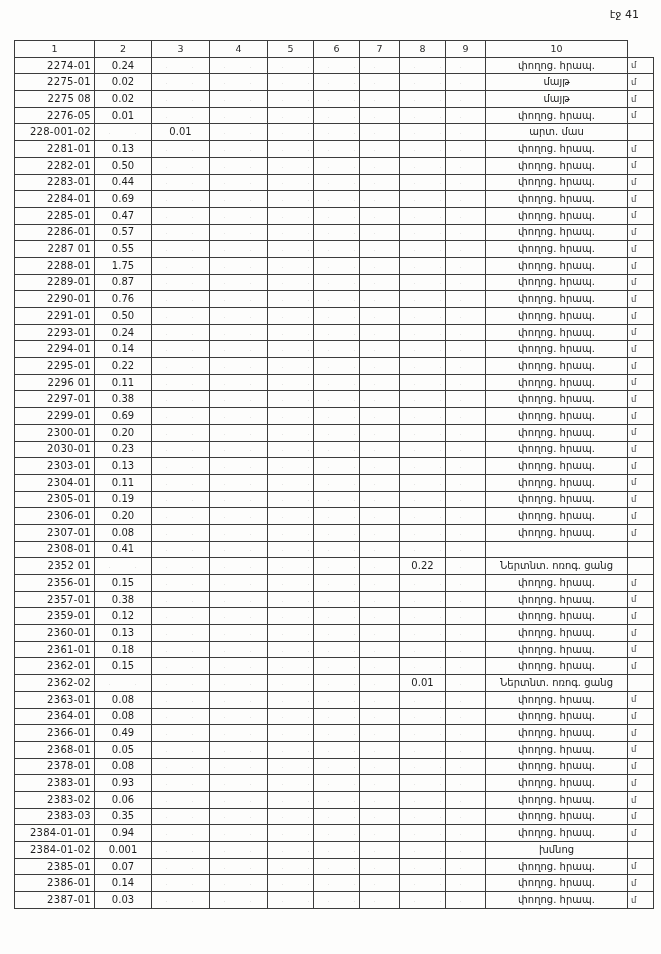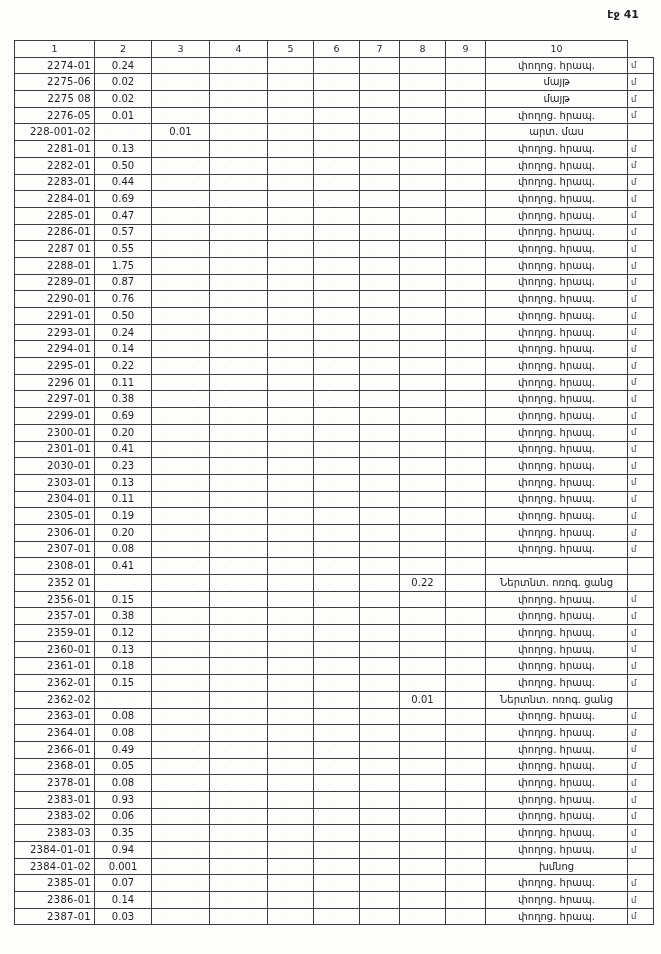--- a/index.html
+++ b/index.html
@@ -9,21 +9,21 @@
     background:#fdfdfc;
     font-family:"DejaVu Sans", sans-serif;
     color:#1b1b1b;
     overflow:hidden;
     box-sizing:border-box;
   }
   .page-label{
     position:absolute;
     top:8px;right:22px;
     font-size:11px;
-    font-weight:bold;
+    font-weight:normal;
     color:#222;
   }
   .doc-table{
     position:absolute;
     left:14px;top:40px;
     border-collapse:collapse;
     table-layout:fixed;
     font-size:10px;
     color:#1c1c1c;
   }
@@ -108,21 +108,21 @@
           <td class="col-num"></td>
           <td class="col-num"></td>
           <td class="col-num"></td>
           <td class="col-num"></td>
           <td class="col-num"></td>
           <td class="col-num"></td>
           <td class="col-cat">փողոց. հրապ.</td>
           <td class="col-margin">մ</td>
         </tr>
         <tr>
-          <td class="col-id">2275-06</td>
+          <td class="col-id">2275-01</td>
           <td class="col-num">0.02</td>
           <td class="col-num"></td>
           <td class="col-num"></td>
           <td class="col-num"></td>
           <td class="col-num"></td>
           <td class="col-num"></td>
           <td class="col-num"></td>
           <td class="col-num"></td>
           <td class="col-cat">մայթ</td>
           <td class="col-margin">մ</td>
@@ -383,33 +383,20 @@
           <td class="col-num"></td>
           <td class="col-num"></td>
           <td class="col-num"></td>
           <td class="col-num"></td>
           <td class="col-cat">փողոց. հրապ.</td>
           <td class="col-margin">մ</td>
         </tr>
         <tr>
           <td class="col-id">2300-01</td>
           <td class="col-num">0.20</td>
-          <td class="col-num"></td>
-          <td class="col-num"></td>
-          <td class="col-num"></td>
-          <td class="col-num"></td>
-          <td class="col-num"></td>
-          <td class="col-num"></td>
-          <td class="col-num"></td>
-          <td class="col-cat">փողոց. հրապ.</td>
-          <td class="col-margin">մ</td>
-        </tr>
-        <tr>
-          <td class="col-id">2301-01</td>
-          <td class="col-num">0.41</td>
           <td class="col-num"></td>
           <td class="col-num"></td>
           <td class="col-num"></td>
           <td class="col-num"></td>
           <td class="col-num"></td>
           <td class="col-num"></td>
           <td class="col-num"></td>
           <td class="col-cat">փողոց. հրապ.</td>
           <td class="col-margin">մ</td>
         </tr>

